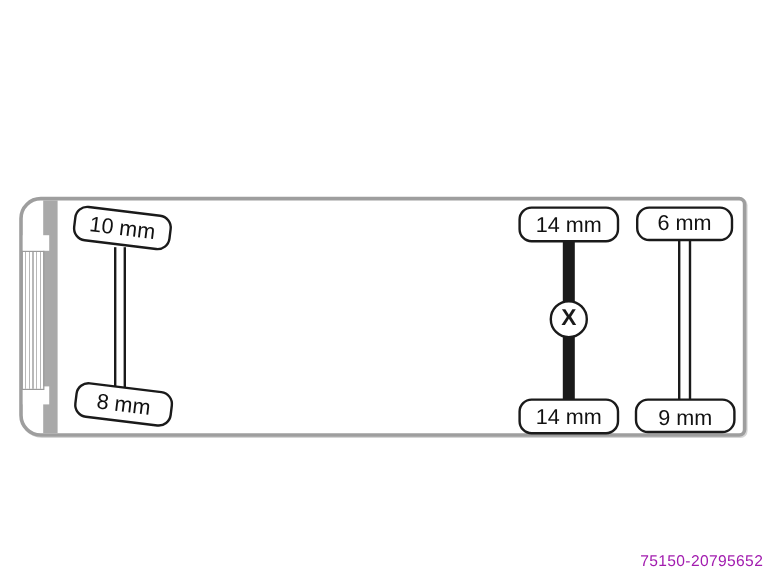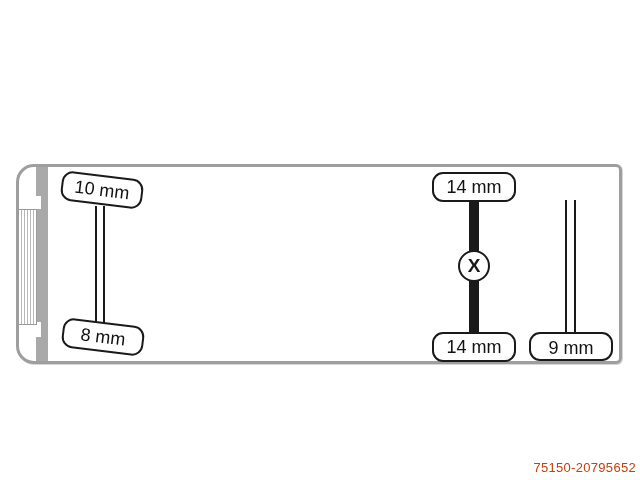--- a/index.html
+++ b/index.html
@@ -97,21 +97,21 @@
   .tire-drive-bottom { left: 432px; top: 332px; width: 84px; height: 30px; }
   .tire-rear-top     { left: 530px; top: 172px; width: 81px; height: 29px; }
   .tire-rear-bottom  { left: 529px; top: 332px; width: 84px; height: 29px; align-items: flex-end; }
   
   .ref-number {
     position: absolute;
     left: 0; top: 460px;
     width: 636px;
     text-align: right;
     font-size: 13px;
-    color: #c2410c;
+    color: #a21caf;
     letter-spacing: 0.3px;
   }
 </style>
 </head>
 <body>
 
 <div class="canvas">
 
   <div class="vehicle-body"></div>
   <div class="cab-front-band"></div>
@@ -132,19 +132,22 @@
     <span>X</span>
   </div>
   <div class="tire tire-drive-top">
     <span>14 mm</span>
   </div>
   <div class="tire tire-drive-bottom">
     <span>14 mm</span>
   </div>
 
   <div class="axle-double rear-axle"></div>
+  <div class="tire tire-rear-top">
+    <span>6 mm</span>
+  </div>
   <div class="tire tire-rear-bottom">
     <span>9 mm</span>
   </div>
 
   <div class="ref-number">75150-20795652</div>
 
 </div>
 
 </body></html>

